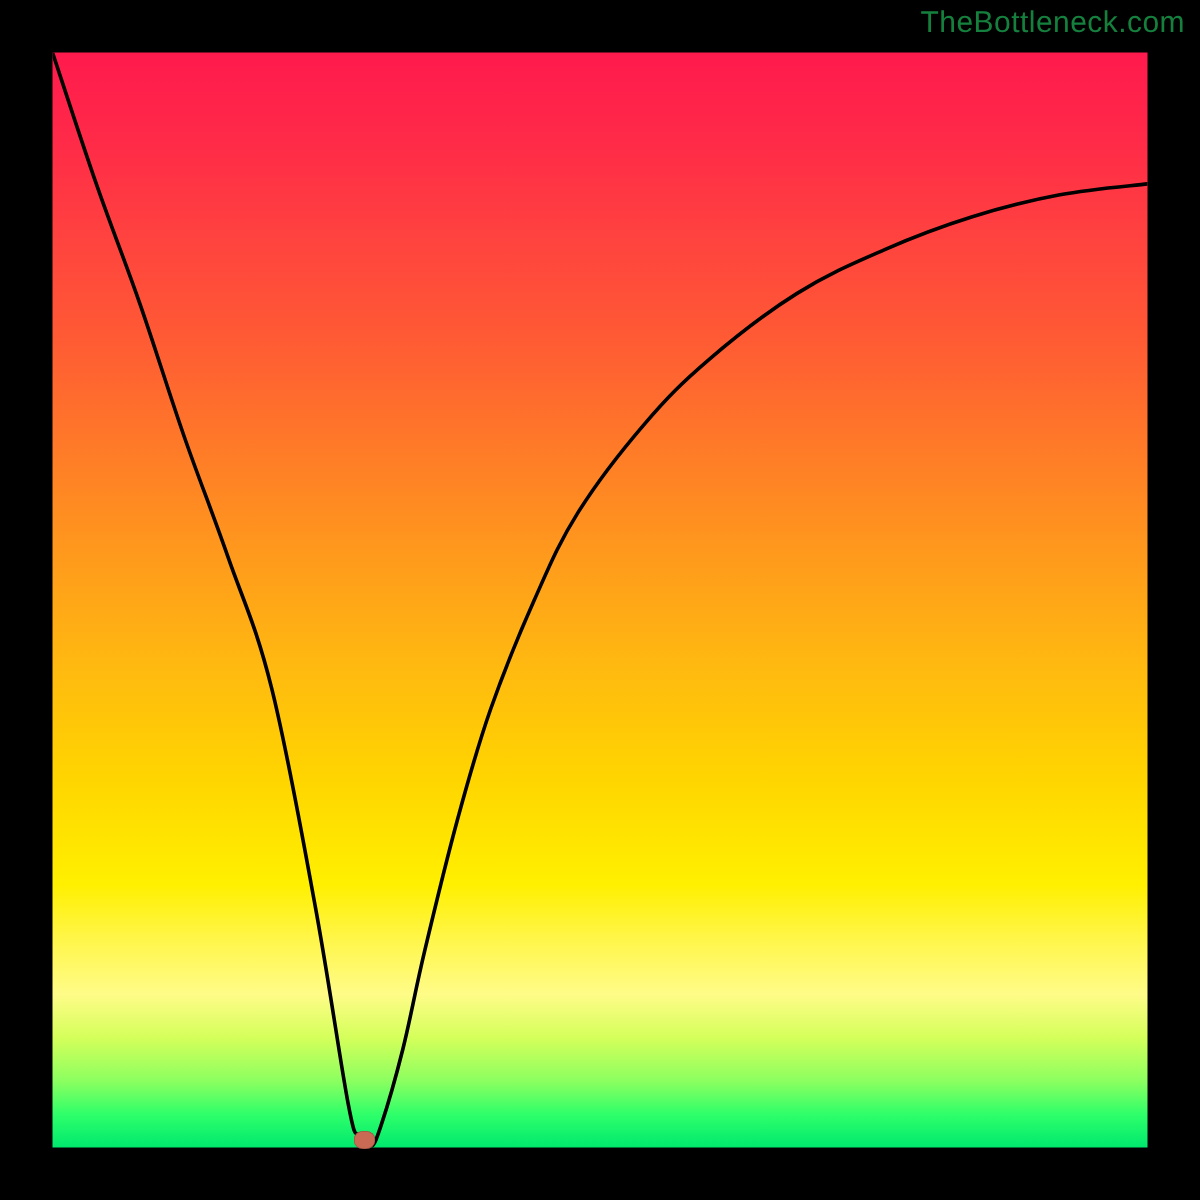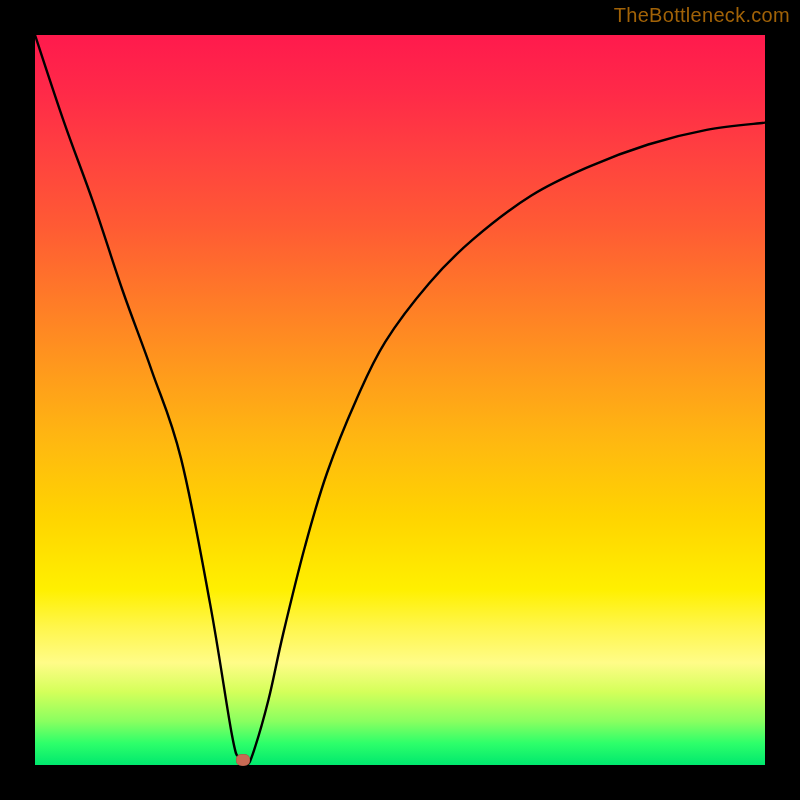--- a/index.html
+++ b/index.html
@@ -39,21 +39,21 @@
       #d4ff5a 90%,
       #8aff60 94%,
       #2eff6a 97%,
       #00e86e 100%
     );
   }
   .watermark {
     position: absolute;
     top: 4px;
     right: 10px;
-    color: #a16207;
+    color: #15803d;
     font-size: 20px;
     font-weight: 500;
     letter-spacing: 0.3px;
     font-family: Arial, sans-serif;
   }
   svg.curve {
     position: absolute;
     left: 0;
     top: 0;
     width: 730px;

